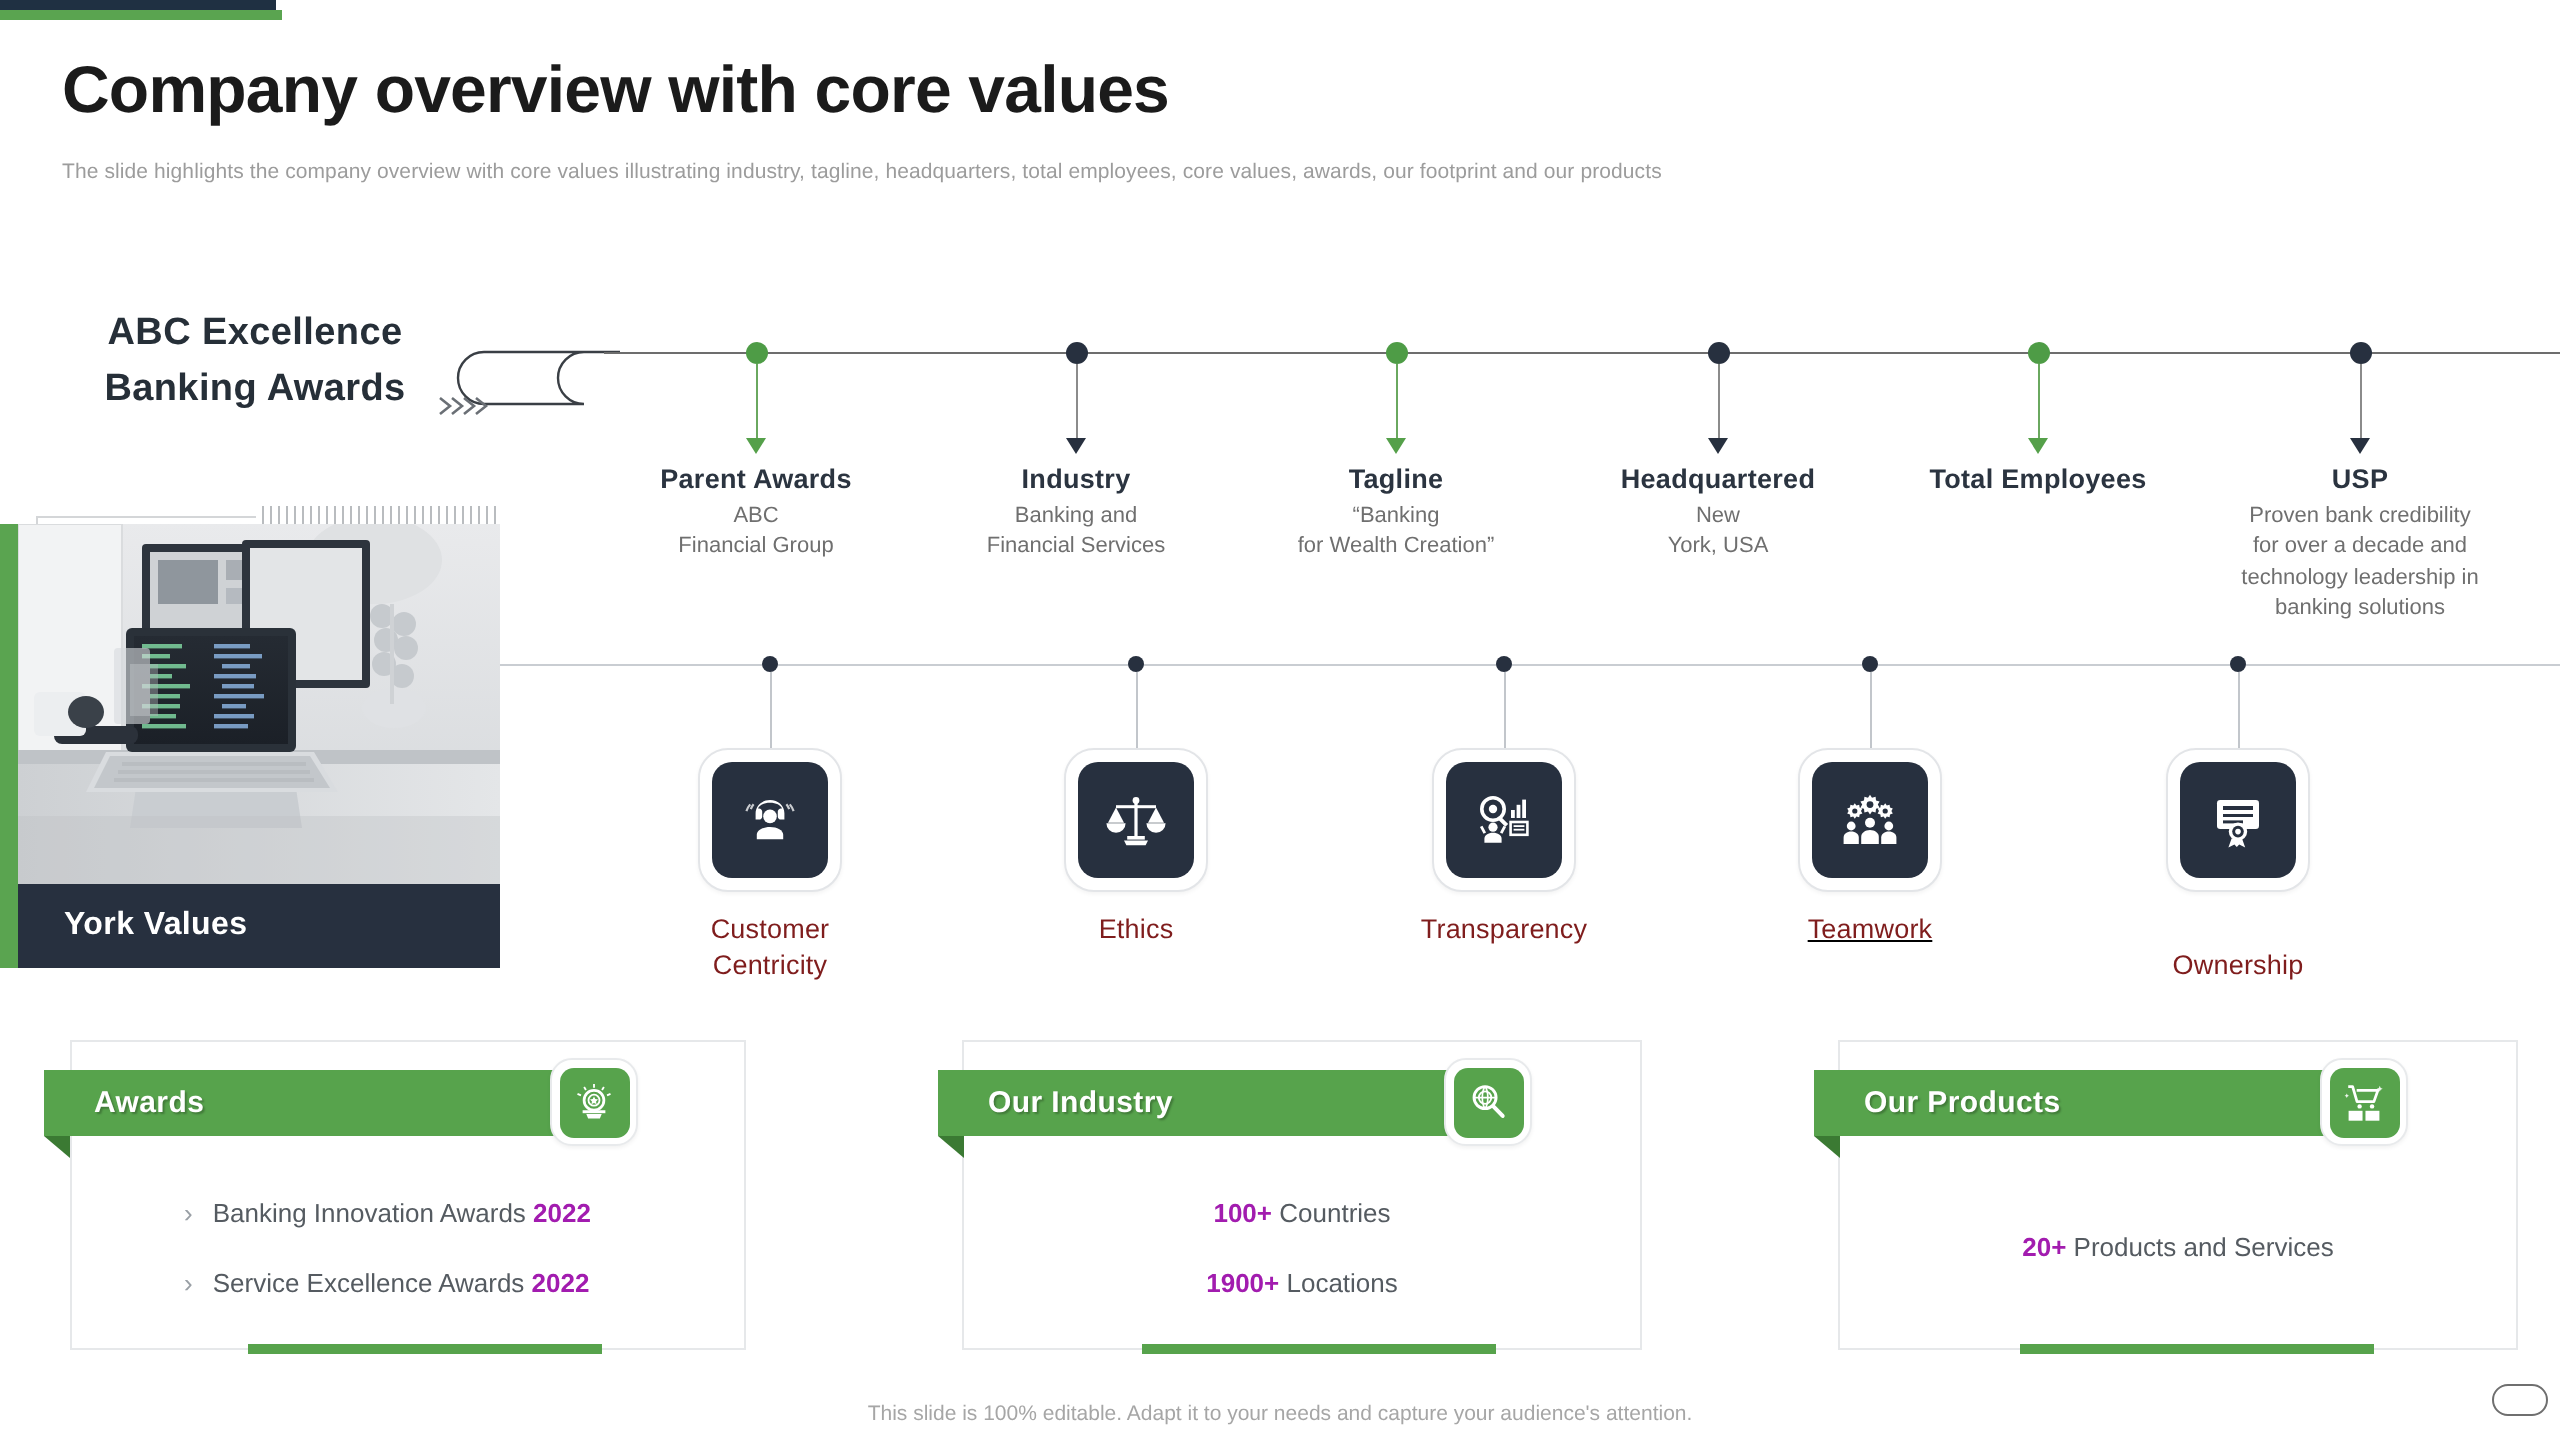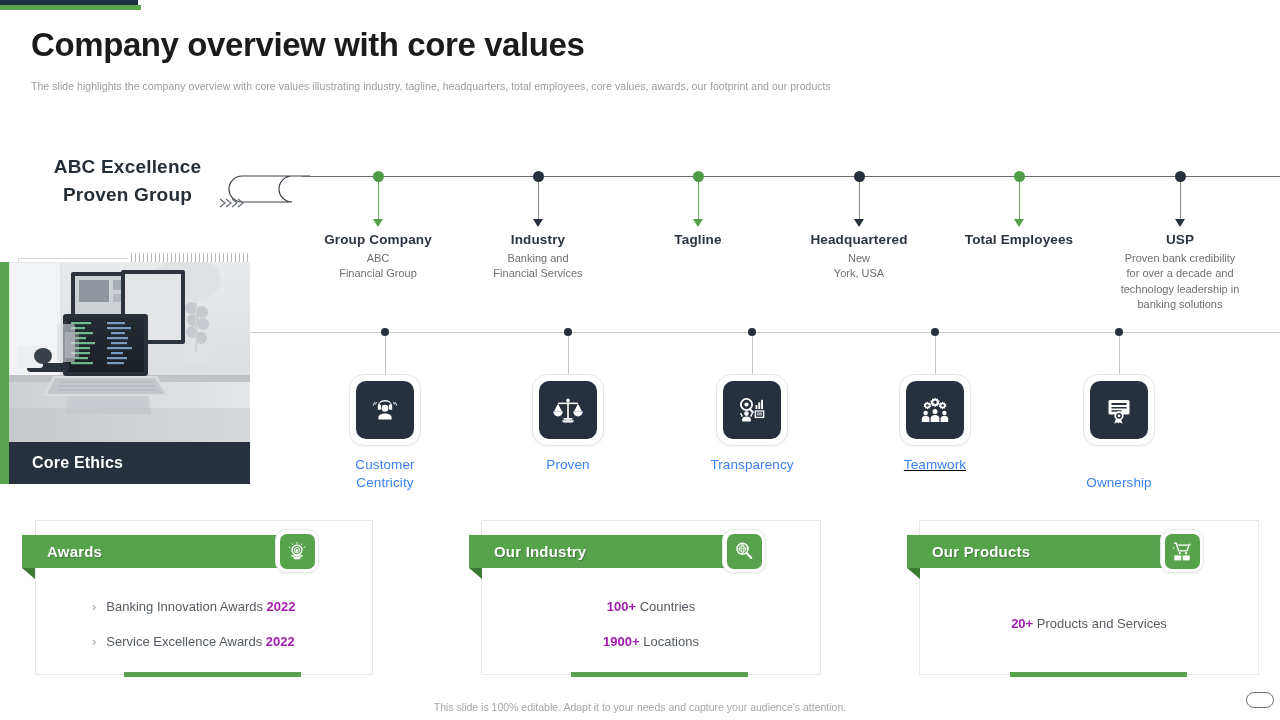--- a/index.html
+++ b/index.html
@@ -63,21 +63,21 @@
     width:72px; height:72px; border-radius:15px; background:#ffffff;
     border:1px solid #e3e5e8; display:flex; align-items:center; justify-content:center;
     box-shadow:0 1px 2px rgba(0,0,0,0.05);
   }
   .tile-inner {
     width:58px; height:58px; border-radius:10px; background:#27303f;
     display:flex; align-items:center; justify-content:center;
   }
   .tile-label {
     margin-top:10px; width:140px; margin-left:-34px; text-align:center;
-    font-size:13.5px; color:#3b82f6; line-height:1.36; letter-spacing:0.1px;
+    font-size:13.5px; color:#7f1d1d; line-height:1.36; letter-spacing:0.1px;
   }
   .cv-greenbar { position:absolute; left:0; top:262px; width:9px; height:222px; background:#5aa450; z-index:3; }
   .cv-photo { position:absolute; left:9px; top:262px; width:241px; height:180px; overflow:hidden; background:#cfd2d4; }
   .cv-caption {
     position:absolute; left:9px; top:442px; width:241px; height:42px;
     background:#27303f; color:#ffffff; font-size:16px; font-weight:bold;
     display:flex; align-items:center; padding-left:23px; letter-spacing:0.2px;
   }
   .cv-deco-line { position:absolute; left:18px; top:258px; width:110px; height:1px; background:#d4d6d8; }
   .cv-deco-vert { position:absolute; left:18px; top:258px; width:1px; height:10px; background:#d4d6d8; }
@@ -130,58 +130,60 @@
 <div id="slide">
 
   <div class="bar-navy"></div>
   <div class="bar-green"></div>
 
   <div class="title">Company overview with core values</div>
   <div class="subtitle">The slide highlights the company overview with core values illustrating industry, tagline, headquarters, total employees, core values, awards, our footprint and our products</div>
 
   <div class="company-name">
     <div>ABC Excellence</div>
-    <div>Proven Group</div>
+    <div>Banking Awards</div>
   </div>
 
   <svg class="snake" width="92" height="42">
     <path d="M 92 4 L 24 4 A 13 13 0 0 0 24 30 L 74 30 A 13 13 0 0 1 74 4" fill="none" stroke="#3a3f45" stroke-width="1.2"></path>
     <g stroke="#6a6f75" stroke-width="1.3" fill="none">
       <path d="M 2 27 L 7 31 L 2 35"></path>
       <path d="M 8 27 L 13 31 L 8 35"></path>
       <path d="M 14 27 L 19 31 L 14 35"></path>
       <path d="M 20 27 L 25 31 L 20 35"></path>
     </g>
   </svg>
 
   <div class="tl1-line"></div>
 
   <div class="dot green" style="left:373px; top:171px;"></div>
   <div class="stem green" style="left:378px; top:182px; height:38px;"></div>
   <div class="arrowhead green" style="left:373px; top:219px;"></div>
   <div class="col" style="left:292px; top:231px; width:172px;">
-    <div class="col-title">Group Company</div>
+    <div class="col-title">Parent Awards</div>
     <div class="col-body" style="white-space:pre-line;">ABC
 Financial Group</div>
   </div>
 
   <div class="dot navy" style="left:533px; top:171px;"></div>
   <div class="stem navy" style="left:538px; top:182px; height:38px;"></div>
   <div class="arrowhead navy" style="left:533px; top:219px;"></div>
   <div class="col" style="left:452px; top:231px; width:172px;">
     <div class="col-title">Industry</div>
     <div class="col-body" style="white-space:pre-line;">Banking and
 Financial Services</div>
   </div>
 
   <div class="dot green" style="left:693px; top:171px;"></div>
   <div class="stem green" style="left:698px; top:182px; height:38px;"></div>
   <div class="arrowhead green" style="left:693px; top:219px;"></div>
   <div class="col" style="left:612px; top:231px; width:172px;">
     <div class="col-title">Tagline</div>
+    <div class="col-body" style="white-space:pre-line;">“Banking
+for Wealth Creation”</div>
   </div>
 
   <div class="dot navy" style="left:854px; top:171px;"></div>
   <div class="stem navy" style="left:859px; top:182px; height:38px;"></div>
   <div class="arrowhead navy" style="left:854px; top:219px;"></div>
   <div class="col" style="left:773px; top:231px; width:172px;">
     <div class="col-title">Headquartered</div>
     <div class="col-body" style="white-space:pre-line;">New
 York, USA</div>
   </div>
@@ -283,21 +285,21 @@
           <circle cx="194" cy="62" r="6"></circle>
         <circle cx="183" cy="70" r="6"></circle>
           <circle cx="192" cy="76" r="6"></circle>
       </g>
       <rect x="186" y="40" width="2" height="50" fill="#cfd2d5"></rect>
       <rect x="0" y="146" width="241" height="34" fill="#bcc0c4" opacity="0.35"></rect>
     </svg>
   </div>
 
   <div class="cv-caption">
-    <span>Core Ethics</span>
+    <span>York Values</span>
   </div>
   <div class="cv-right-line"></div>
 
   <div class="tl2-line"></div>
 
   <div class="dot2" style="left:381px; top:328px;"></div>
   <div class="stem2" style="left:385px; top:336px; height:38px;"></div>
   <div class="tile-wrap" style="left:349px; top:374px;">
     <div class="tile-outer">
       <div class="tile-inner">
@@ -329,21 +331,21 @@
           <circle cx="17" cy="7.2" r="1.7"></circle>
           <path d="M7 10.8 L3 18.4 h8 z"></path>
           <path d="M27 10.8 L23 18.4 h8 z"></path>
           <path d="M2.2 18.6h9.6a4.8 4.8 0 0 1-9.6 0z"></path>
           <path d="M22.2 18.6h9.6a4.8 4.8 0 0 1-9.6 0z"></path>
           <rect x="12.6" y="25" width="8.8" height="1.8"></rect>
           <path d="M11 27.2h12l-1.2 2.4H12.2z"></path>
         </svg>
       </div>
     </div>
-    <div class="tile-label" style="white-space:pre-line;">Proven</div>
+    <div class="tile-label" style="white-space:pre-line;">Ethics</div>
   </div>
 
   <div class="dot2" style="left:748px; top:328px;"></div>
   <div class="stem2" style="left:752px; top:336px; height:38px;"></div>
   <div class="tile-wrap" style="left:716px; top:374px;">
     <div class="tile-outer">
       <div class="tile-inner">
         <svg width="34" height="34" viewBox="0 0 34 34" fill="#ffffff">
           <circle cx="11.5" cy="11.5" r="5.6" fill="none" stroke="#fff" stroke-width="1.8"></circle>
           <circle cx="11.5" cy="11.5" r="2.1"></circle>

